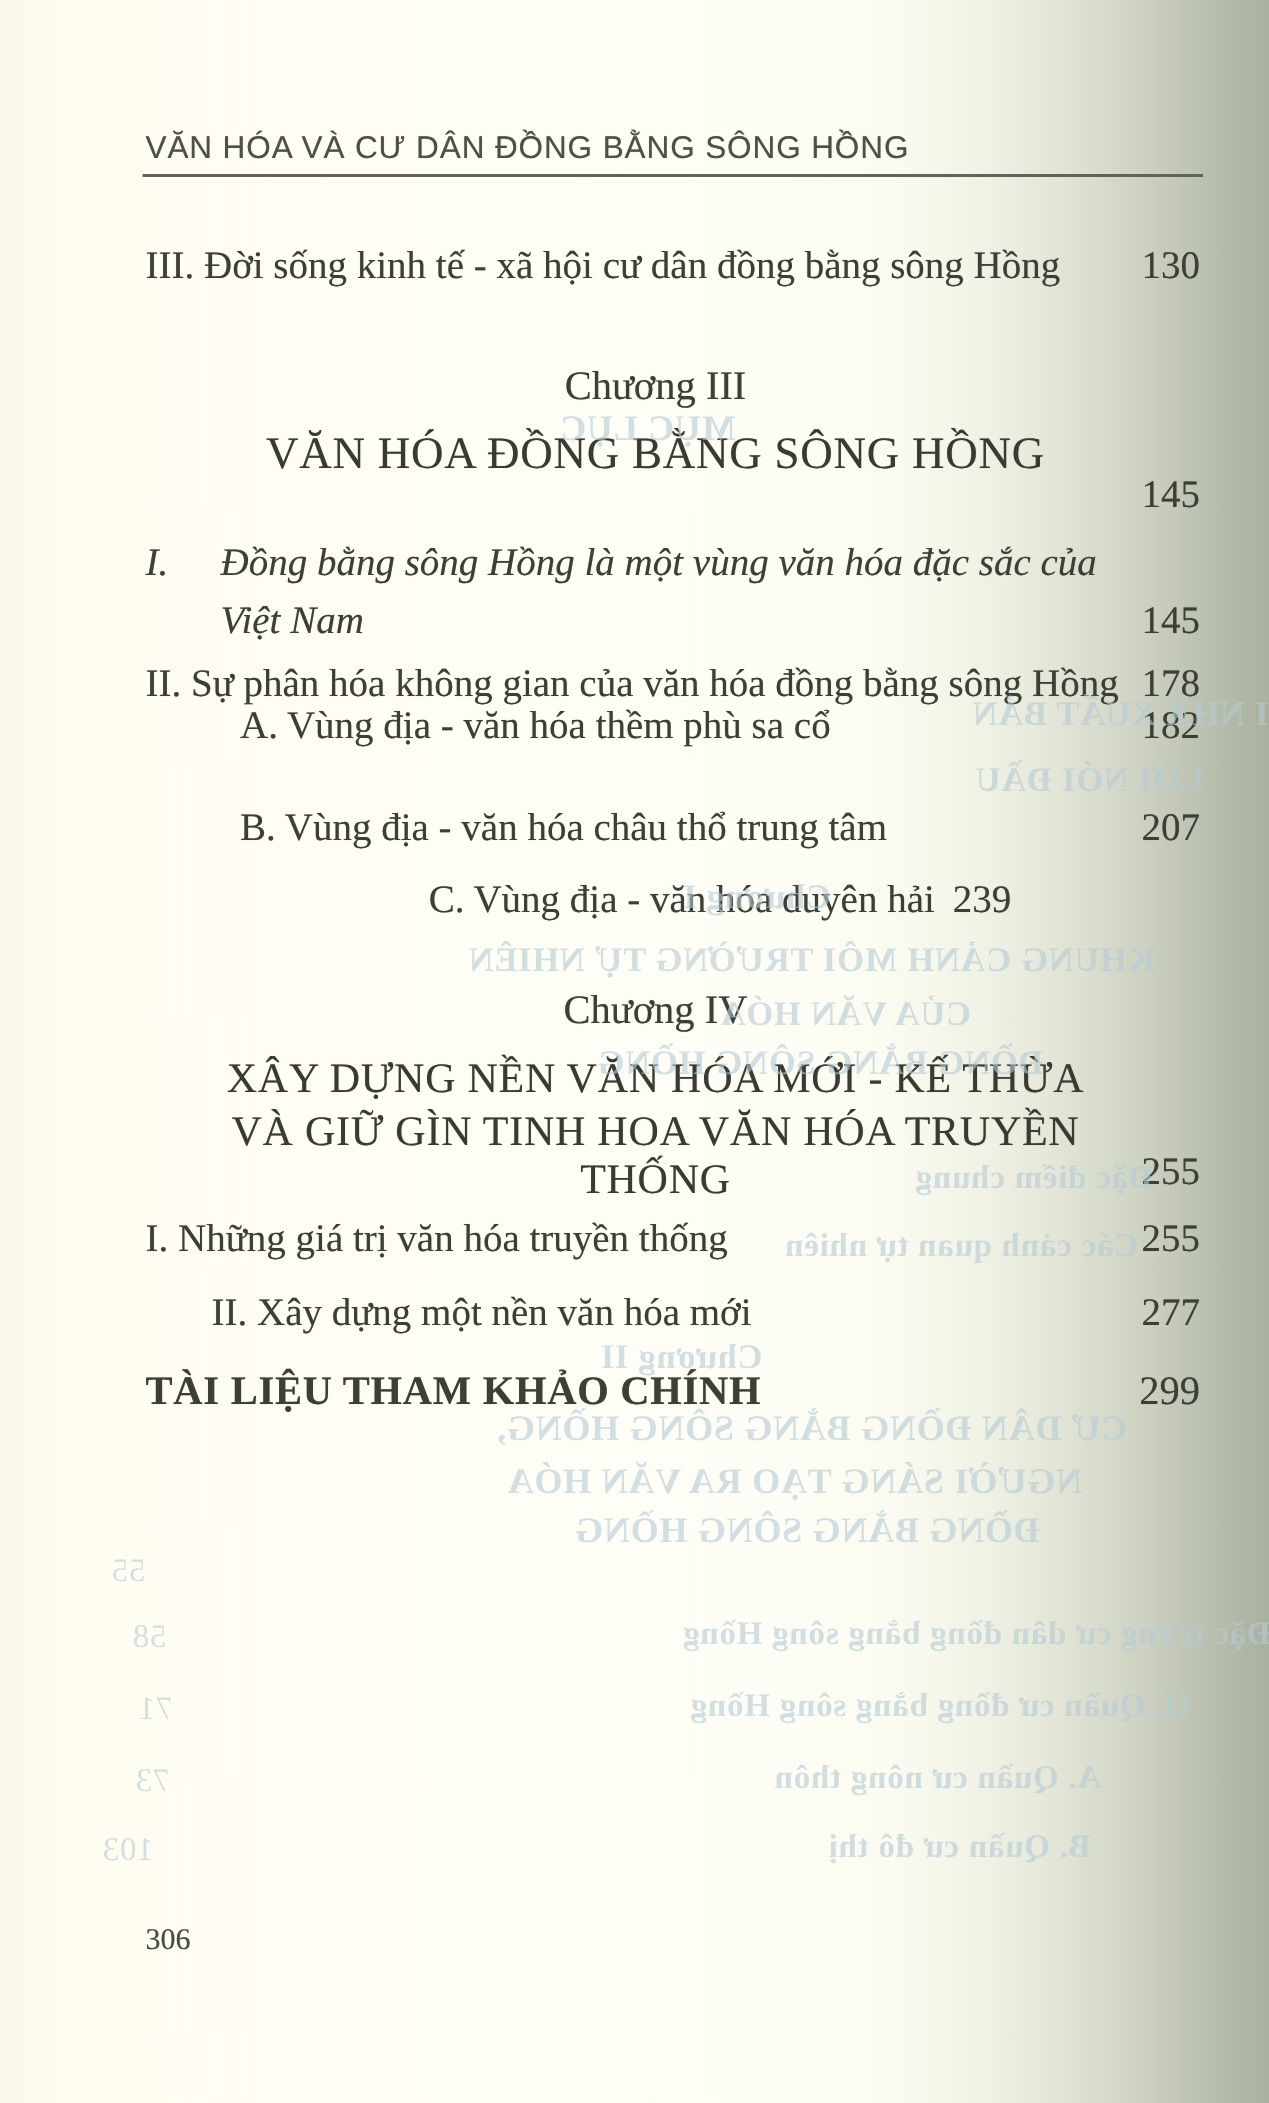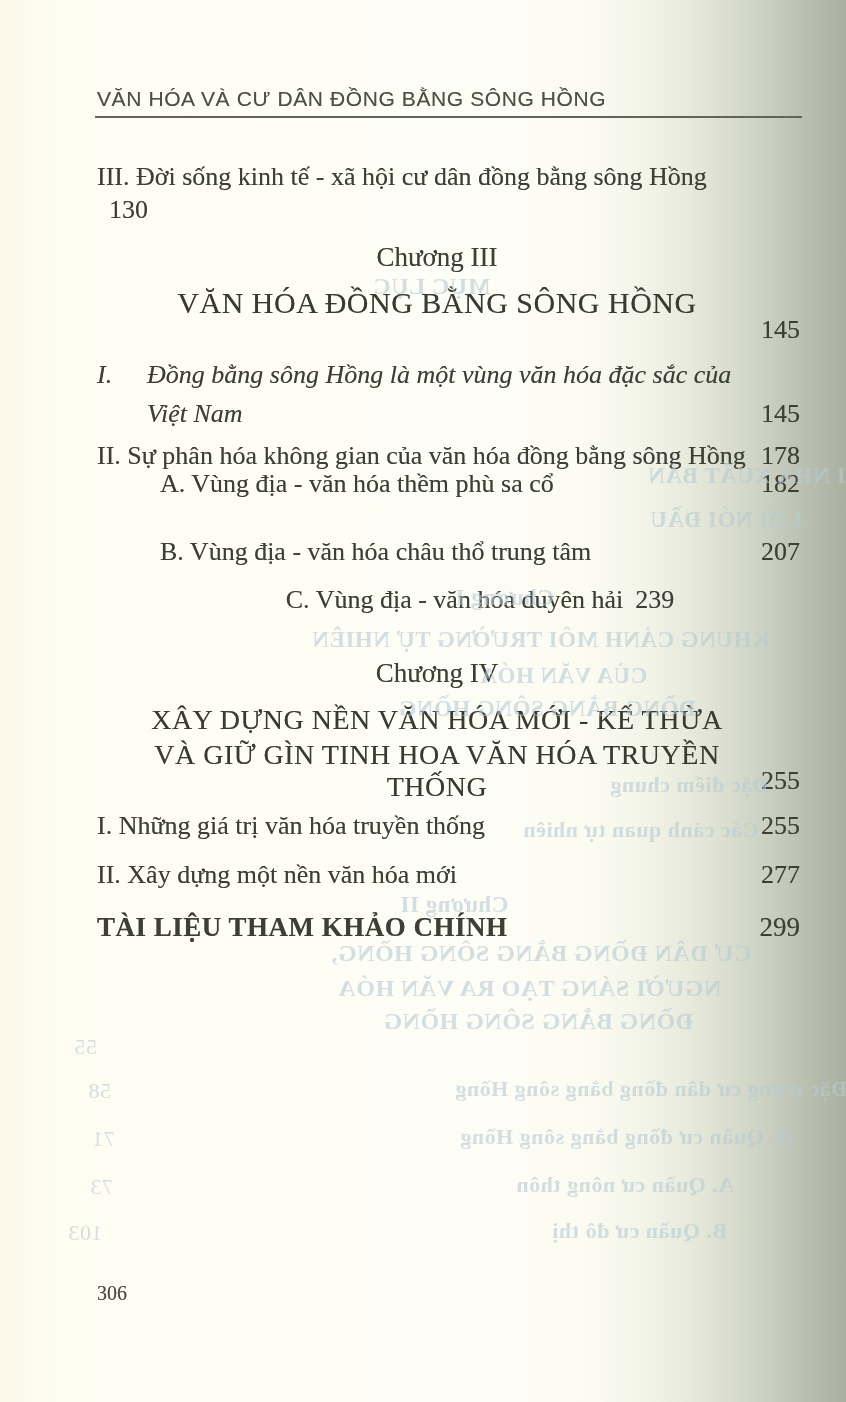--- a/index.html
+++ b/index.html
@@ -25,33 +25,33 @@
   .rule { position:absolute; left:95px; top:116px; width:707px; height:2px; background:#61645a; }
 
   
   .row {
     position:absolute; left:97px; right:46px;
     display:flex; justify-content:space-between; align-items:flex-start;
     font-size:26px; line-height:1.25;
   }
   .row.indent { left:160px; }
   .row .pg { flex:0 0 auto; margin-left:12px; }
-  .r-iii { top:161px;flex-direction:column; }
+  .r-iii { top:161px; }
   .r-two { top:355px; align-items:flex-end; }
   .r-two .lbl { width:678px;font-style:italic; }
   .r-two .line { display:block; line-height:39px; }
   .r-two .roman { display:inline-block; width:50px; }
   .r-two .line2 { margin-left:50px; }
   .r-two .pg { line-height:39px; }
   .r-ii { top:440px; }
   .r-a  { top:468px; }
   .r-b  { top:536px; }
   .r-c  { top:584px;justify-content:center; }
   .r-i4 { top:810px; }
-  .r-ii4{ top:859px; }
+  .r-ii4{ top:859px;margin-left:44px; }
   .r-ref{ top:911px; font-weight:bold; font-size:27px; letter-spacing:.5px; }
   .r-ref .pg { font-weight:normal; letter-spacing:0; }
 
   
   .center-block { position:absolute; left:107px; width:660px; text-align:center; font-weight:normal; }
   .kicker3 { top:242px; font-size:27px; }
   .title3  { top:286px; font-size:30px; letter-spacing:.5px; color:#383b32; }
   .kicker4 { top:658px; font-size:27px;text-align:center; }
   .title4a { top:704px; font-size:28px; letter-spacing:.5px; color:#383b32; }
   .title4b { top:739px; font-size:28px; letter-spacing:.5px; color:#383b32; }

